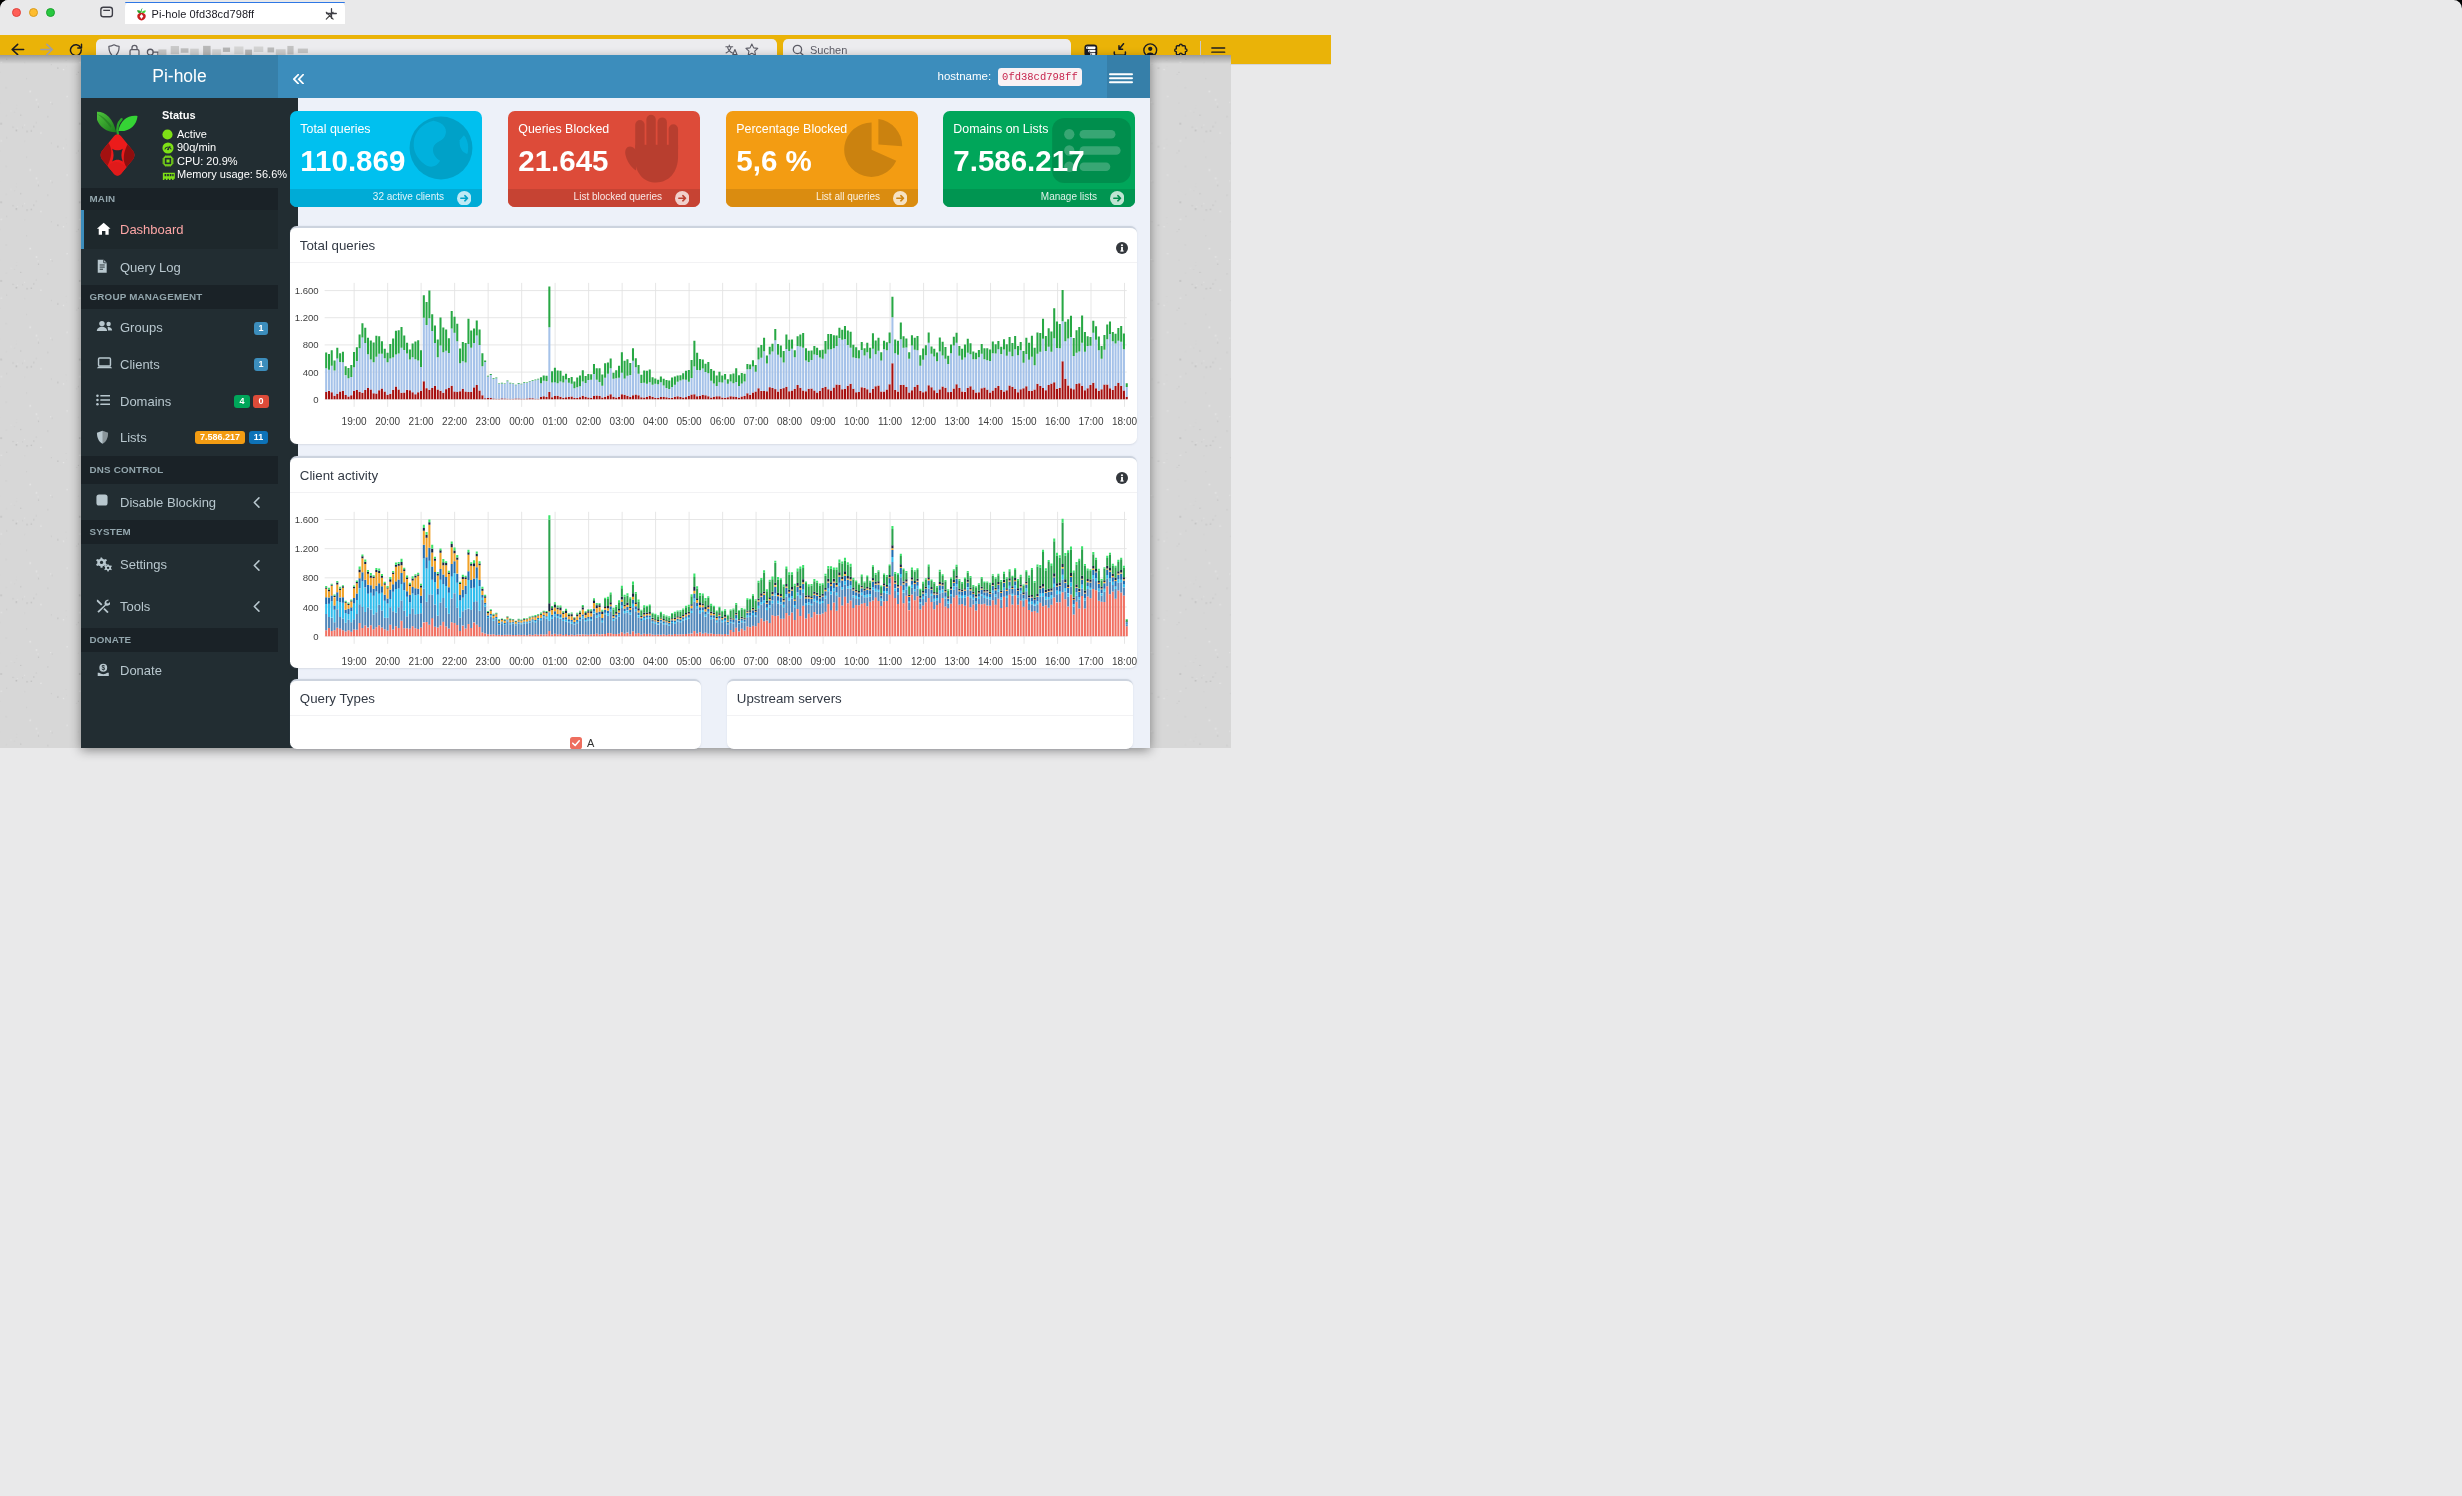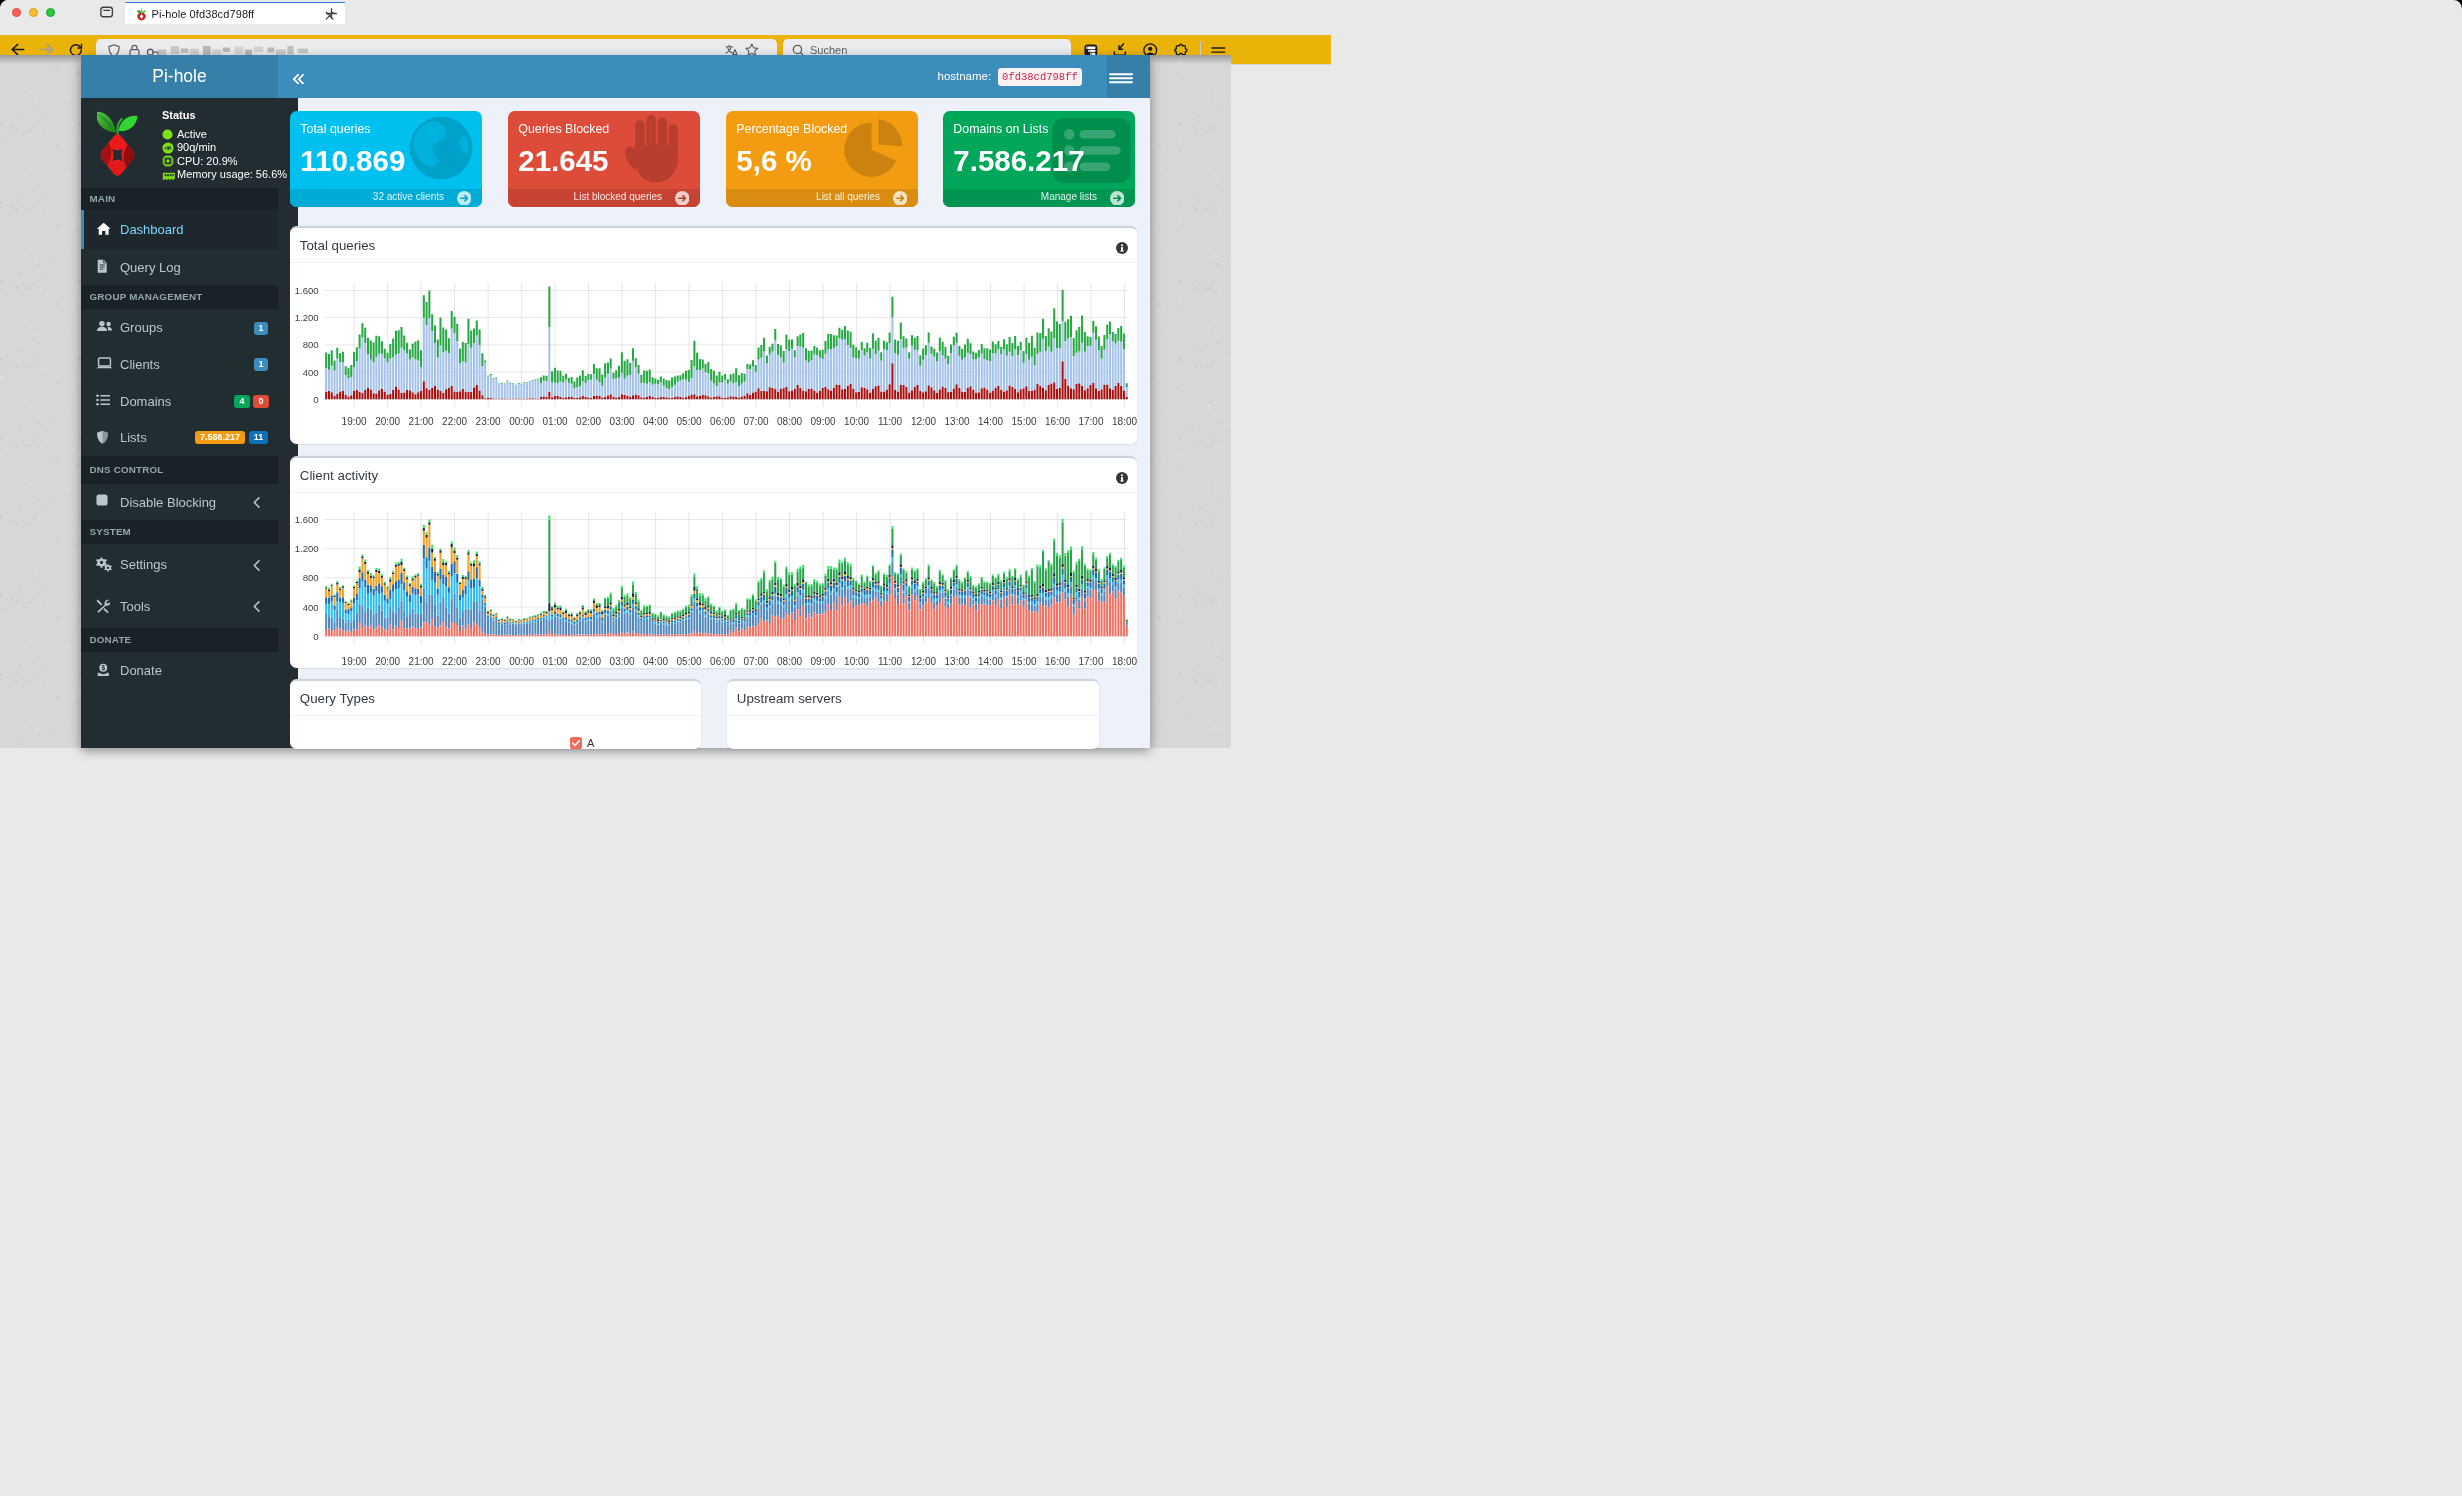--- a/index.html
+++ b/index.html
@@ -19,21 +19,21 @@
 .nblogo{position:absolute;left:0;top:0;width:197px;height:43px;background:#367fa9;color:#fff;text-align:center;font-size:17.5px;line-height:43px;font-weight:400}
 .nblogo b{font-weight:400}
 .nbbtn{position:absolute;right:0;top:0;width:43px;height:43px;background:#367fa9}
 .hostwrap{position:absolute;right:68px;top:0;height:43px;line-height:43px;color:#fff;font-size:11.5px;white-space:nowrap}
 .code{display:inline-block;background:#f9f2f4;color:#c7254e;font-family:"Liberation Mono",monospace;font-size:10.5px;border-radius:3.4px;padding:2.6px 4.3px;line-height:normal;vertical-align:middle;margin-left:3.4px}
 .sb{position:absolute;left:0;top:43px;width:217px;height:650px;background:#222d32}
 .sb .hdr{position:absolute;left:0;width:197px;background:#1a2227;color:#93a6ad;font-size:9.8px;font-weight:700;letter-spacing:0.2px}
 .sb .hdr span{position:absolute;left:8.5px}
 .item{position:absolute;left:0;width:197px;color:#b8c7ce;font-size:13px}
 .item .txt{position:absolute;left:39px}
-.item.active{background:#1e282c;color:#7dd3fc}
+.item.active{background:#1e282c;color:#fca5a5}
 .stripe{position:absolute;left:0;top:0;width:2.6px;height:100%;background:#3c8dbc}
 .badge{position:absolute;border-radius:3px;color:#fff;font-size:9px;font-weight:700;text-align:center}
 .chev{position:absolute;color:#b8c7ce}
 .statusrow{position:absolute;color:#fff;font-size:11px;white-space:nowrap}
 .card{position:absolute;top:56px;width:192px;height:96px;border-radius:6.8px;color:#fff}
 .card .t{position:absolute;left:10.3px;top:10.7px;font-size:12.4px}
 .card .n{position:absolute;left:10.3px;top:33px;font-size:29.5px;font-weight:700}
 .card .ft{position:absolute;left:0;bottom:0;width:100%;height:18.4px;border-radius:0 0 6.8px 6.8px}
 .card .ftt{position:absolute;right:38px;top:2.1px;font-size:10px;color:rgba(255,255,255,.88);white-space:nowrap}
 .panel{position:absolute;background:#fff;border-top:2.6px solid #ccd3de;border-radius:6.8px;box-shadow:0 0.9px 1.7px rgba(120,130,150,.18)}
@@ -617,19 +617,19 @@
         </svg>
         <div class="panel" style="position:absolute;left:209px;top:624px;width:411px;height:70px">
           <div class="ph">Query Types</div>
           <div class="pline"></div>
       <div style="position:absolute;left:280px;top:56px;width:11.5px;height:11.5px"><svg width="12" height="12" viewBox="0 0 14 14" style="" xmlns="http://www.w3.org/2000/svg">
               <rect x="0" y="0" width="14" height="14" rx="3" fill="#ee6e5e"></rect>
               <path d="M3.2 7.2L6 10L10.8 4.4" stroke="#fff" stroke-width="1.8" fill="none" stroke-linecap="round" stroke-linejoin="round"></path>
             </svg></div>
       <div style="position:absolute;left:297px;top:56px;font-size:11px;color:#333">A</div>
         </div>
-        <div class="panel" style="position:absolute;left:646px;top:624px;width:372px;height:70px">
+        <div class="panel" style="position:absolute;left:646px;top:624px;width:406px;height:70px">
           <div class="ph">Upstream servers</div>
           <div class="pline"></div>
         </div>
       </div>
     </div>
   </div>
 
 </body></html>

